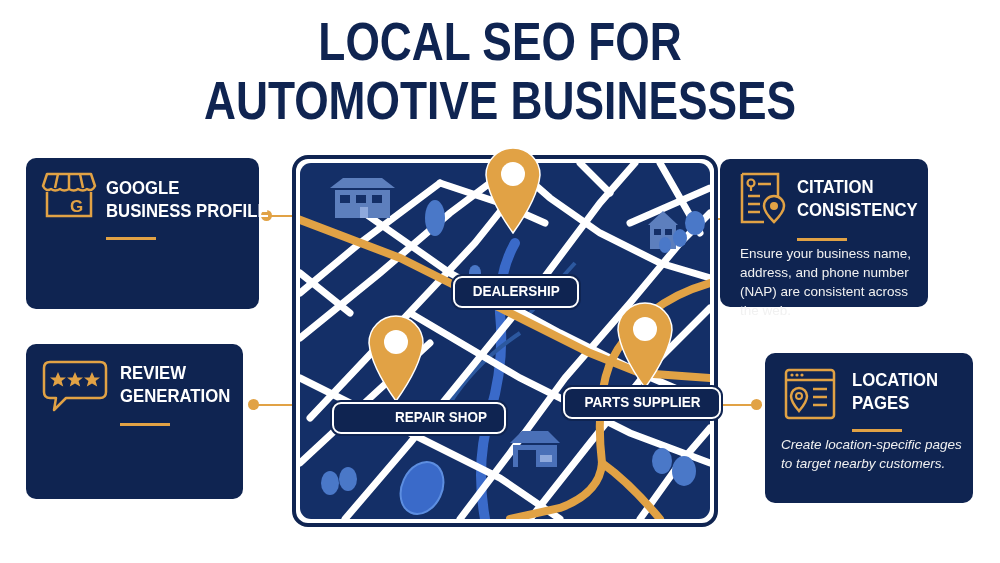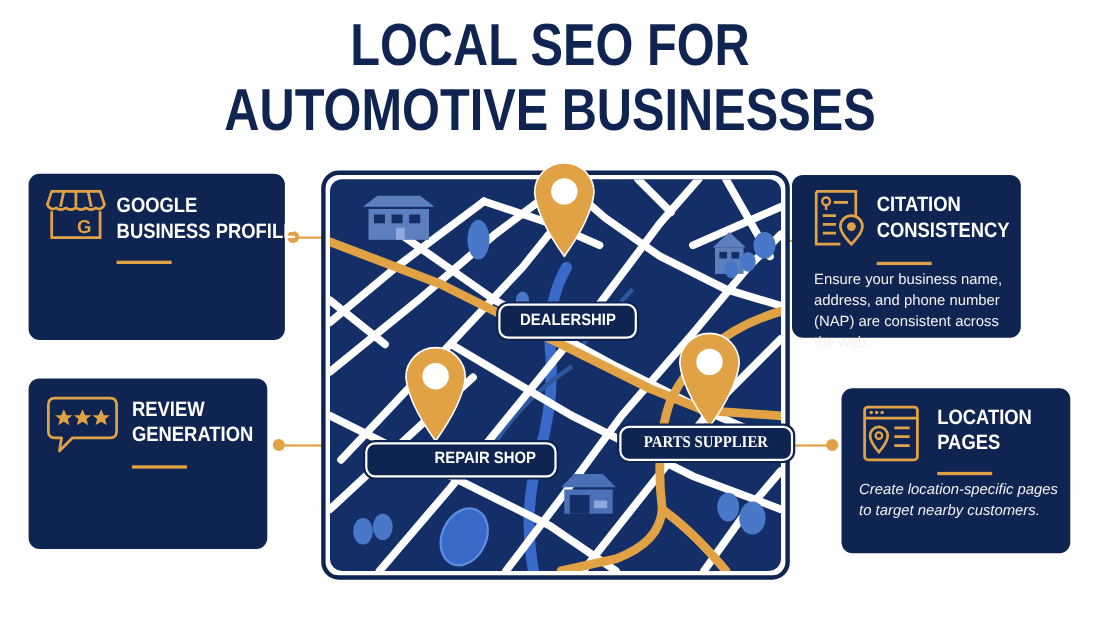--- a/index.html
+++ b/index.html
@@ -213,16 +213,16 @@
     <circle cx="31" cy="31" r="12" fill="#ffffff"></circle>
   </svg>
   <div class="label" style="left:36px; top:243px; width:126px; height:28px;padding-left:44px;">
     <span>REPAIR SHOP</span>
   </div>
 
   <svg class="pin" width="62" height="92" viewBox="0 0 62 92" style="left:318px; top:139px;">
     <path d="M31 90 Q6 55 4 32 A27 27 0 0 1 58 32 Q56 55 31 90 Z" fill="#e1a245" stroke="#ffffff" stroke-width="1.5"></path>
     <circle cx="31" cy="31" r="12" fill="#ffffff"></circle>
   </svg>
-  <div class="label" style="left:267px; top:228px; width:154px; height:28px;font-family:Liberation Serif, serif;">
+  <div class="label" style="left:267px; top:228px; width:154px; height:28px;">
     <span>PARTS SUPPLIER</span>
   </div>
 </div>
 
 </body></html>

